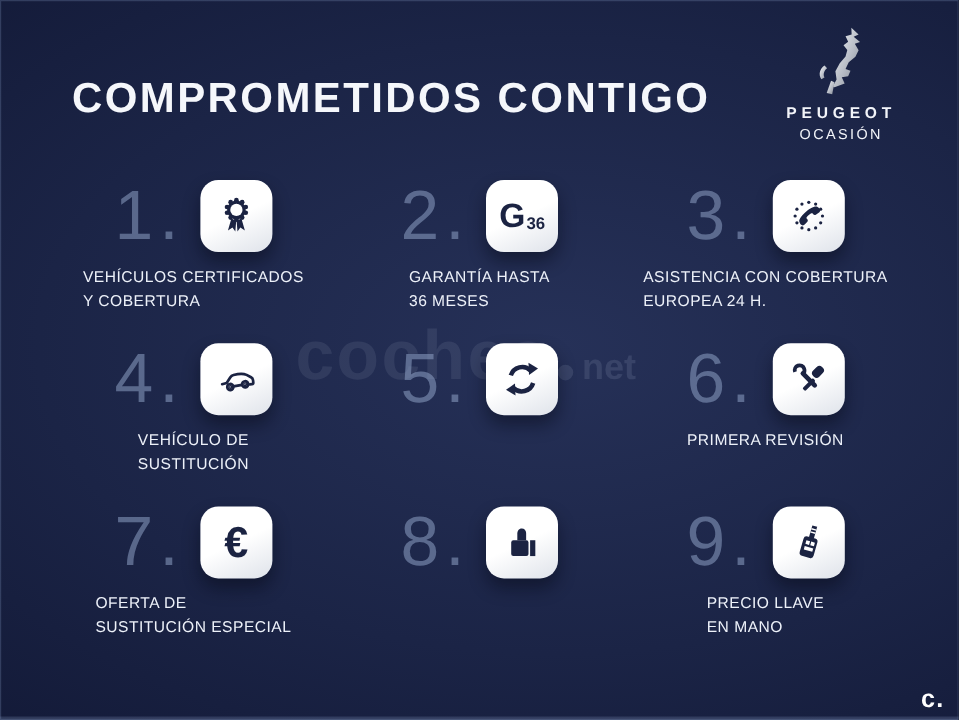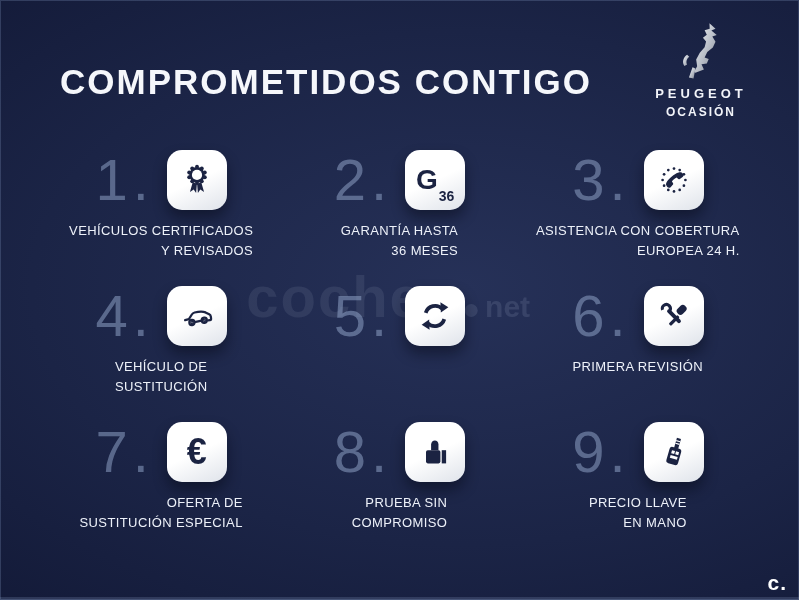--- a/index.html
+++ b/index.html
@@ -14,21 +14,21 @@
   }
   
   .header{position:absolute;top:0;left:0;right:0;height:145px;display:flex;justify-content:space-between;align-items:flex-start;padding:0;}
   .title{
     position:absolute;left:48px;top:50px;margin:12px;
     color:#f5f7fb;font-size:35px;font-weight:700;letter-spacing:2px;white-space:nowrap;
   }
   .brand{position:absolute;right:38px;top:22px;width:120px;display:flex;flex-direction:column;align-items:center;}
   .brand svg{display:block;}
   .brand-name{margin-top:6px;color:#f2f4f9;font-size:13px;font-weight:700;letter-spacing:4px;}
-  .brand-sub{margin-top:4px;color:#f2f4f9;font-size:12px;font-weight:700;letter-spacing:2px;}
+  .brand-sub{margin-top:4px;color:#f2f4f9;font-size:12px;font-weight:400;letter-spacing:2px;}
   
   .watermark{
     position:absolute;top:268px;left:50%;transform:translateX(-54%);
     display:flex;align-items:baseline;gap:7px;z-index:0;user-select:none;
     font-weight:700;
   }
   .wm-main{font-size:58px;line-height:1;color:rgba(195,205,228,0.10);letter-spacing:2px;}
   .wm-dot{width:13px;height:13px;border-radius:50%;background:rgba(195,205,228,0.13);align-self:flex-end;margin-bottom:9px;}
   .wm-net{font-size:30px;color:rgba(195,205,228,0.13);}
   
@@ -45,24 +45,24 @@
   .tile{
     width:60px;height:60px;border-radius:15px;flex:0 0 auto;
     background:linear-gradient(155deg,#ffffff 50%,#dfe3ea 100%);
     box-shadow:0 8px 14px rgba(4,7,18,.45);
     display:flex;align-items:center;justify-content:center;
     color:#1b2342;
   }
   .tile svg{display:block;}
   .g36{display:flex;align-items:baseline;font-weight:700;color:#1b2342;}
   .g36-main{font-size:28px;line-height:1;}
-  .g36-sub{font-size:14px;line-height:1;margin-left:1px;position:relative;top:12px;}
+  .g36-sub{font-size:14px;line-height:1;margin-left:1px;position:relative;top:2px;}
   .euro{font-size:36px;font-weight:700;color:#1b2342;line-height:1;}
   .caption{
-    margin-top:11px;text-align:right;color:#edf1f9;
+    margin-top:11px;text-align:left;color:#edf1f9;
     font-size:13px;letter-spacing:.4px;line-height:1.55;
   }
   .corner-mark{
     position:absolute;right:12px;bottom:5px;z-index:2;
     color:#ffffff;font-size:21px;font-weight:700;letter-spacing:1px;
   }
 </style>
 </head>
 <body>
 
@@ -117,21 +117,21 @@
               <circle cx="8.8" cy="4.3" r="1.3"></circle>
               <circle cx="12" cy="8.6" r="3.4" fill="#ffffff"></circle>
               <path d="M9.2 13.4 L7.3 20 L9.8 18.4 L11.4 20.6 L11.9 14.6 Z"></path>
               <path d="M14.8 13.4 L16.7 20 L14.2 18.4 L12.6 20.6 L12.1 14.6 Z"></path>
             </g>
           </svg>
         </div>
       </div>
       <div class="caption">
         <span>VEHÍCULOS CERTIFICADOS</span><br>
-        <span>Y REVISADOS</span>
+        <span>Y COBERTURA</span>
       </div>
     </div>
 
     <div class="item">
       <div class="item-top">
         <span class="num">2.</span>
         <div class="tile">
           <span class="g36">
             <span class="g36-main">G</span>
             <span class="g36-sub">36</span>
@@ -253,24 +253,20 @@
       <div class="item-top">
         <span class="num">8.</span>
         <div class="tile">
           <svg width="36" height="36" viewBox="0 0 24 24" fill="#1b2342">
             <rect x="6" y="10.8" width="9.6" height="8.8" rx="1.2"></rect>
             <path d="M9.4 10.8 L9.4 7 C9.4 5.4 10.6 4.3 11.9 4.3 C13.2 4.3 14.3 5.4 14.3 6.8 L14.3 10.8 Z"></path>
             <rect x="16.5" y="10.8" width="2.9" height="8.8"></rect>
           </svg>
         </div>
       </div>
-      <div class="caption">
-        <span>PRUEBA SIN</span><br>
-        <span>COMPROMISO</span>
-      </div>
     </div>
 
     <div class="item">
       <div class="item-top">
         <span class="num">9.</span>
         <div class="tile">
           <svg width="36" height="36" viewBox="0 0 24 24">
             <g transform="rotate(16 12 12)" fill="#1b2342">
               <rect x="8.6" y="9" width="8" height="11.2" rx="1.8"></rect>
               <rect x="11.3" y="2.4" width="2.8" height="7"></rect>

